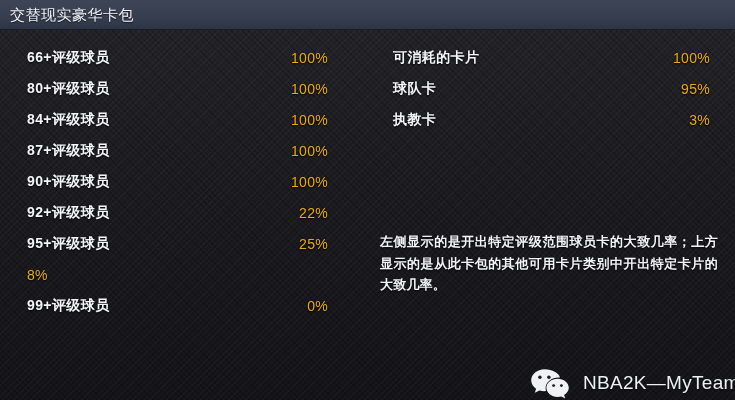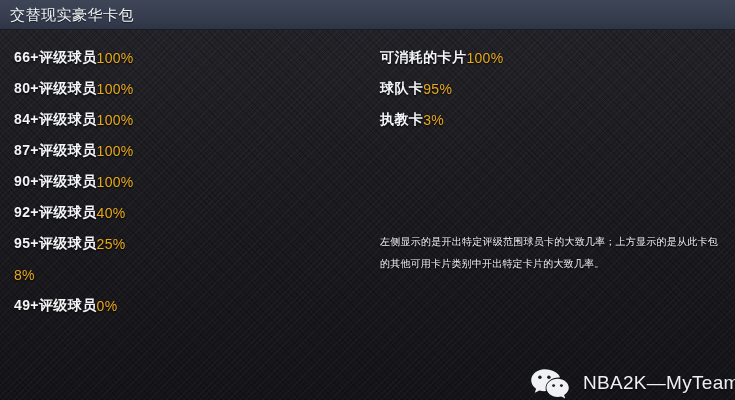--- a/index.html
+++ b/index.html
@@ -69,20 +69,22 @@
     top: 42px;
   }
   #odds-col-left  { left: 0px;   width: 360px; }
   #odds-col-right { left: 368px; width: 356px; }
 
   .odds-row {
     position: relative;
     height: 31px;
     display: flex;
     align-items: center;
+    justify-content: space-between;
+    margin-left: 13px;
   }
   #odds-col-left .odds-row  { padding: 0 32px 0 14px; }
   #odds-col-right .odds-row { padding: 0 14px 0 12px; }
 
   .odds-label {
     font-size: 14px;
     color: #f4f5f7;
     font-weight: 700;
     letter-spacing: 0.4px;
     white-space: nowrap;
@@ -96,24 +98,24 @@
     white-space: nowrap;
     text-shadow: 0 1px 2px rgba(0,0,0,0.85);
   }
 
   
   #odds-description {
     position: absolute;
     left: 380px;
     top: 231px;
     width: 338px;
-    font-size: 10px;
+    font-size: 13px;
     line-height: 21.5px;
     color: #f2f3f6;
-    font-weight: 400;
+    font-weight: 700;
     letter-spacing: 0.2px;
     text-shadow: 0 1px 2px rgba(0,0,0,0.85);
     text-align: justify;
     text-justify: inter-ideograph;
   }
 
   
   #watermark {
     position: absolute;
     left: 530px;
@@ -165,31 +167,31 @@
     <div class="odds-row">
       <span class="odds-label">87+评级球员</span>
       <span class="odds-value">100%</span>
     </div>
     <div class="odds-row">
       <span class="odds-label">90+评级球员</span>
       <span class="odds-value">100%</span>
     </div>
     <div class="odds-row">
       <span class="odds-label">92+评级球员</span>
-      <span class="odds-value">40%</span>
+      <span class="odds-value">22%</span>
     </div>
     <div class="odds-row">
       <span class="odds-label">95+评级球员</span>
       <span class="odds-value">25%</span>
     </div>
     <div class="odds-row">
       <span class="odds-value">8%</span>
     </div>
     <div class="odds-row">
-      <span class="odds-label">49+评级球员</span>
+      <span class="odds-label">99+评级球员</span>
       <span class="odds-value">0%</span>
     </div>
   </div>
 
   <div id="odds-col-right" class="odds-col">
     <div class="odds-row">
       <span class="odds-label">可消耗的卡片</span>
       <span class="odds-value">100%</span>
     </div>
     <div class="odds-row">

